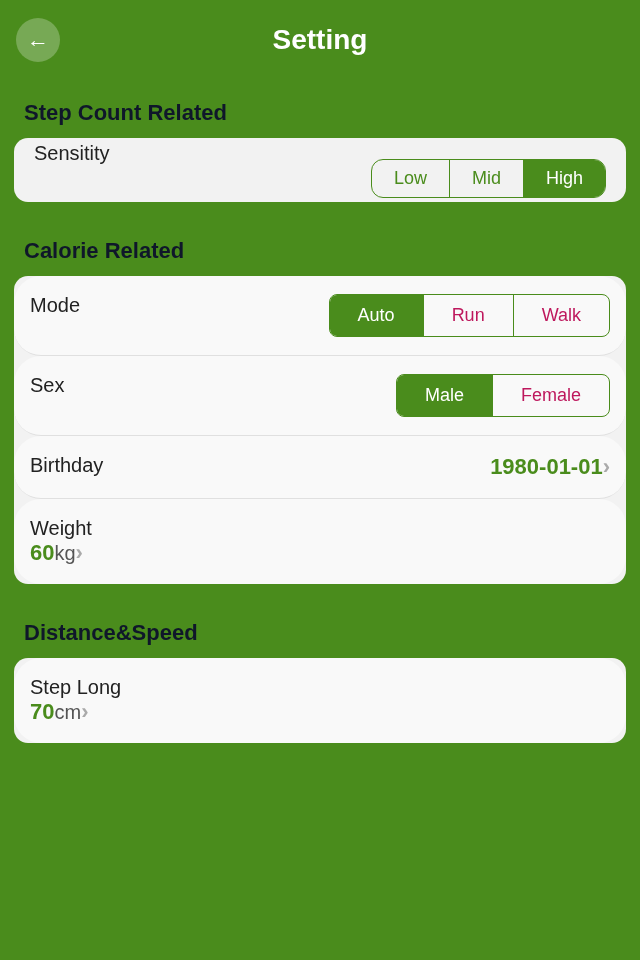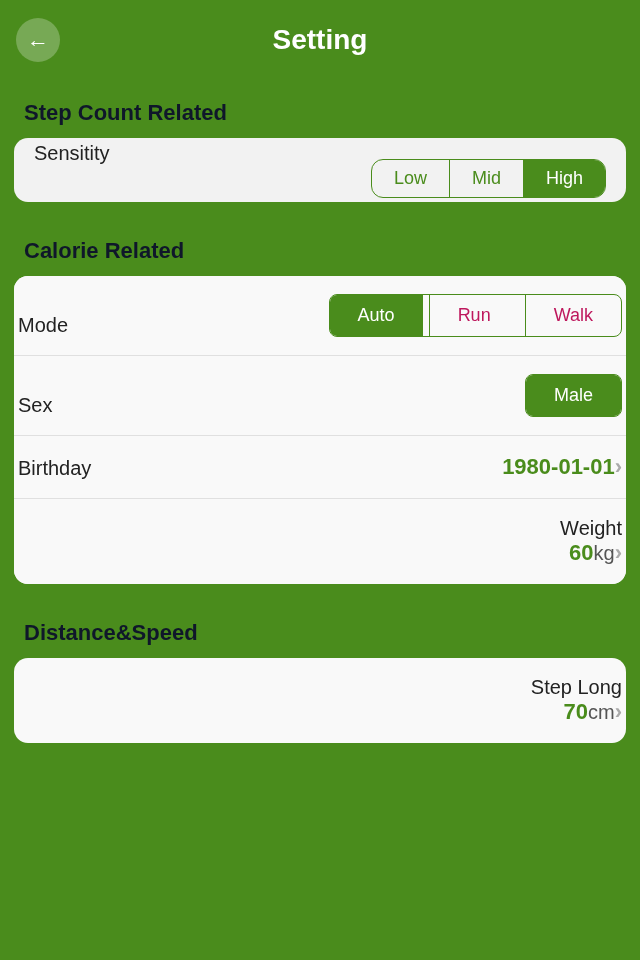--- a/index.html
+++ b/index.html
@@ -63,25 +63,26 @@
     .card {
       background: #f2f2f2;
       border-radius: 14px;
       margin: 0 14px;
       overflow: hidden;
     }
 
     
     .card-row {
       display: flex;
-      align-items: flex-end;
+      align-items: flex-start;
       justify-content: space-between;
-      padding: 18px 4px;
+      padding: 18px 16px;
       background: #f9f9f9;
       border-bottom: 1px solid #e0e0e0;
+      border-radius: 27px;
     }
 
     .card-row:last-child {
       border-bottom: none;
       flex-direction: column;
     }
 
     .row-label {
       font-size: 20px;
       color: #222;
@@ -165,21 +166,20 @@
 
     .segment-btn-wide + .segment-btn-wide {
       border-left: 1.5px solid #4a8c1c;
     }
 
     .segment-control-wide {
       display: flex;
       border: 1.5px solid #4a8c1c;
       border-radius: 8px;
       overflow: hidden;
-      gap: 6px;
     }
 
     .spacer {
       height: 16px;
     }
   </style>
 </head>
 <body>
 
 <div class="header">
@@ -214,20 +214,21 @@
       <button class="segment-btn-wide active">Auto</button>
       <button class="segment-btn-wide">Run</button>
       <button class="segment-btn-wide">Walk</button>
     </div>
   </div>
 
   <div class="card-row">
     <span class="row-label">Sex</span>
     <div class="segment-control-wide">
       <button class="segment-btn-wide active">Male</button>
+      <button class="segment-btn-wide">Female</button>
     </div>
   </div>
 
   <div class="card-row">
     <span class="row-label">Birthday</span>
     <div class="value-chevron">
       <span class="value-text">1980-01-01</span>
       <span class="chevron">›</span>
     </div>
   </div>

